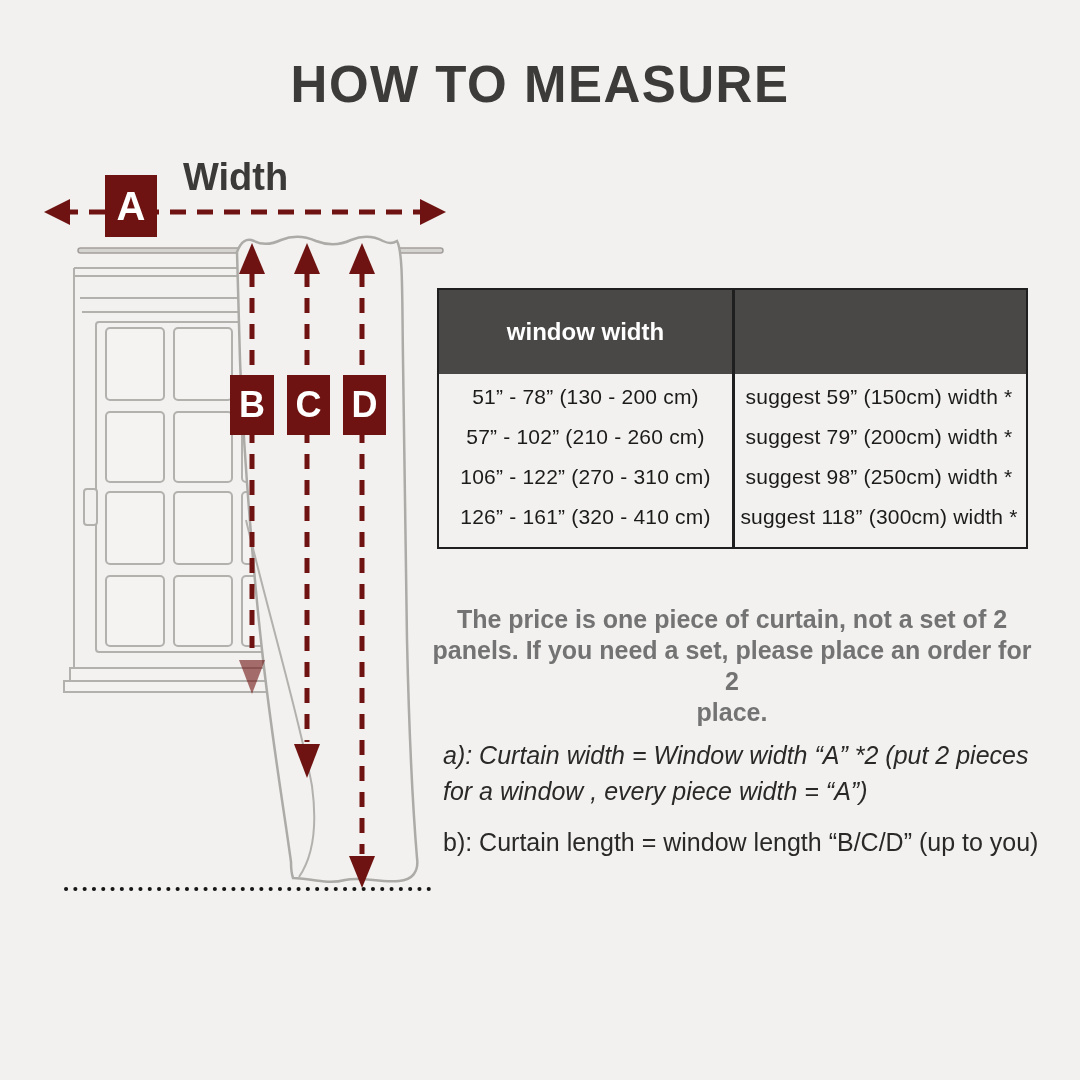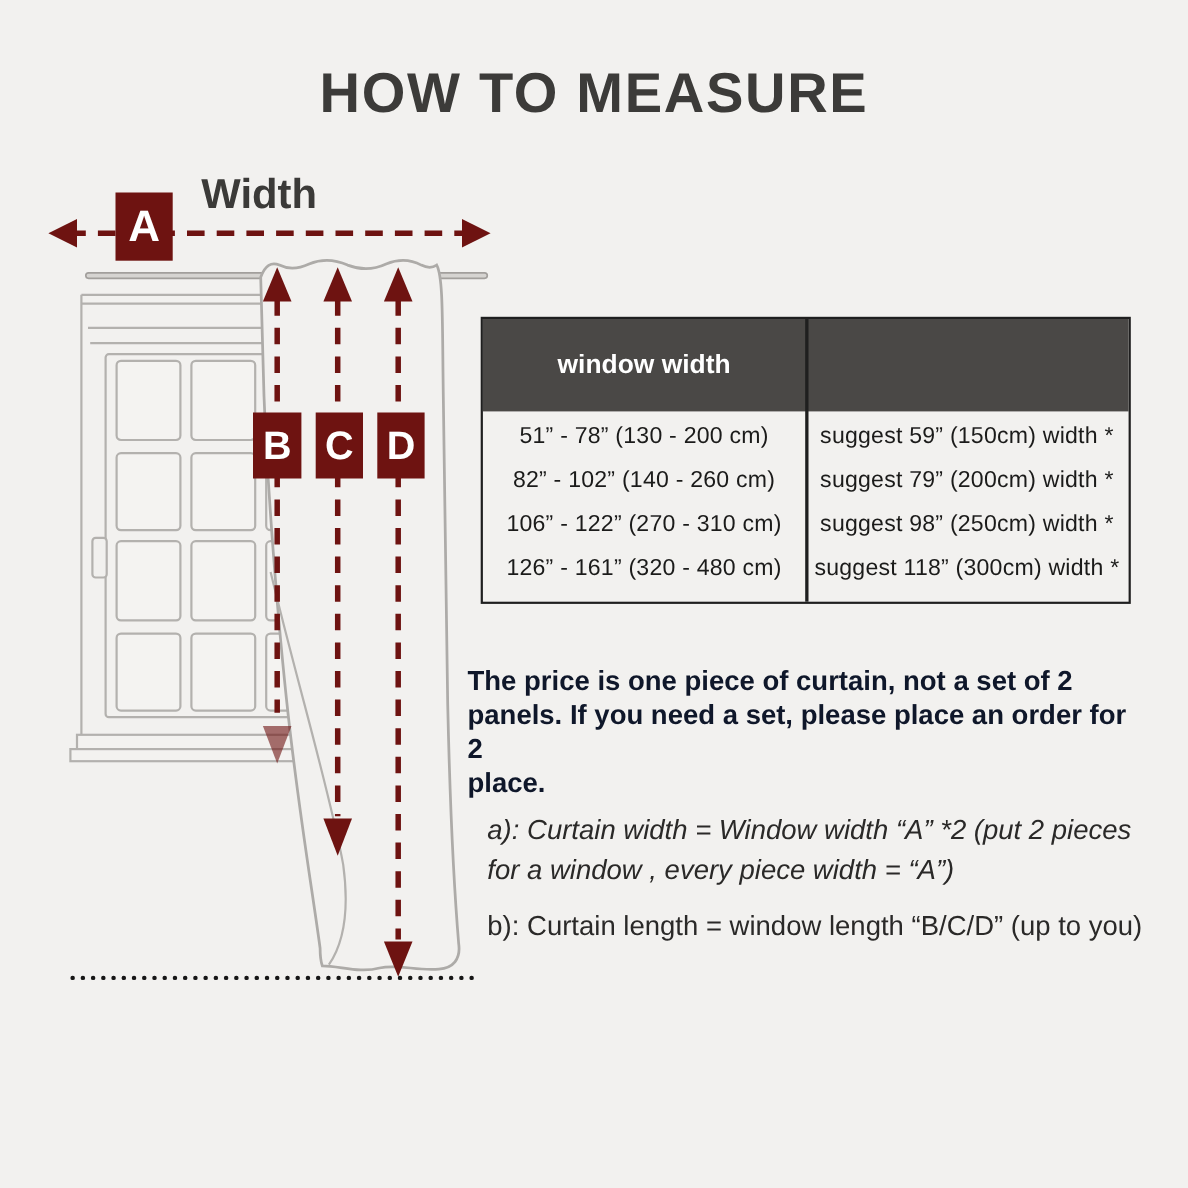--- a/index.html
+++ b/index.html
@@ -50,22 +50,22 @@
   .tr{display:flex;height:40px;}
   .td{
     display:flex;align-items:center;justify-content:center;
     font-size:21px;color:#1b1b1a;text-align:center;letter-spacing:0.2px;
   }
   .td-left{flex:0 0 293px;}
   .td-right{flex:1;}
 
   .price-note{
     position:absolute;left:425px;top:604px;width:614px;
-    font-size:25px;font-weight:700;
-    color:#0f172a;line-height:31px;margin:0;
+    text-align:center;font-size:25px;font-weight:700;
+    color:#737373;line-height:31px;margin:0;
   }
   .note{
     position:absolute;left:443px;width:600px;
     font-size:25px;font-weight:400;color:#2a2928;line-height:36px;margin:0;
   }
   .note-a{top:737px;font-style:italic;}
   .note-b{top:824px;}
 </style>
 </head>
 <body>
@@ -161,29 +161,29 @@
   <div class="size-table">
     <div class="table-header">
       <div class="th th-left">window width</div>
     </div>
     <div class="table-body">
       <div class="tr">
         <div class="td td-left">51” - 78” (130 - 200 cm)</div>
         <div class="td td-right">suggest 59” (150cm) width *</div>
       </div>
       <div class="tr">
-        <div class="td td-left">82” - 102” (140 - 260 cm)</div>
+        <div class="td td-left">57” - 102” (210 - 260 cm)</div>
         <div class="td td-right">suggest 79” (200cm) width *</div>
       </div>
       <div class="tr">
         <div class="td td-left">106” - 122” (270 - 310 cm)</div>
         <div class="td td-right">suggest 98” (250cm) width *</div>
       </div>
       <div class="tr">
-        <div class="td td-left">126” - 161” (320 - 480 cm)</div>
+        <div class="td td-left">126” - 161” (320 - 410 cm)</div>
         <div class="td td-right">suggest 118” (300cm) width *</div>
       </div>
     </div>
     <div class="col-divider"></div>
   </div>
 
   <p class="price-note">
     <span>The price is one piece of curtain, not a set of 2</span><br>
     <span>panels. If you need a set, please place an order for 2</span><br>
     <span>place.</span>

